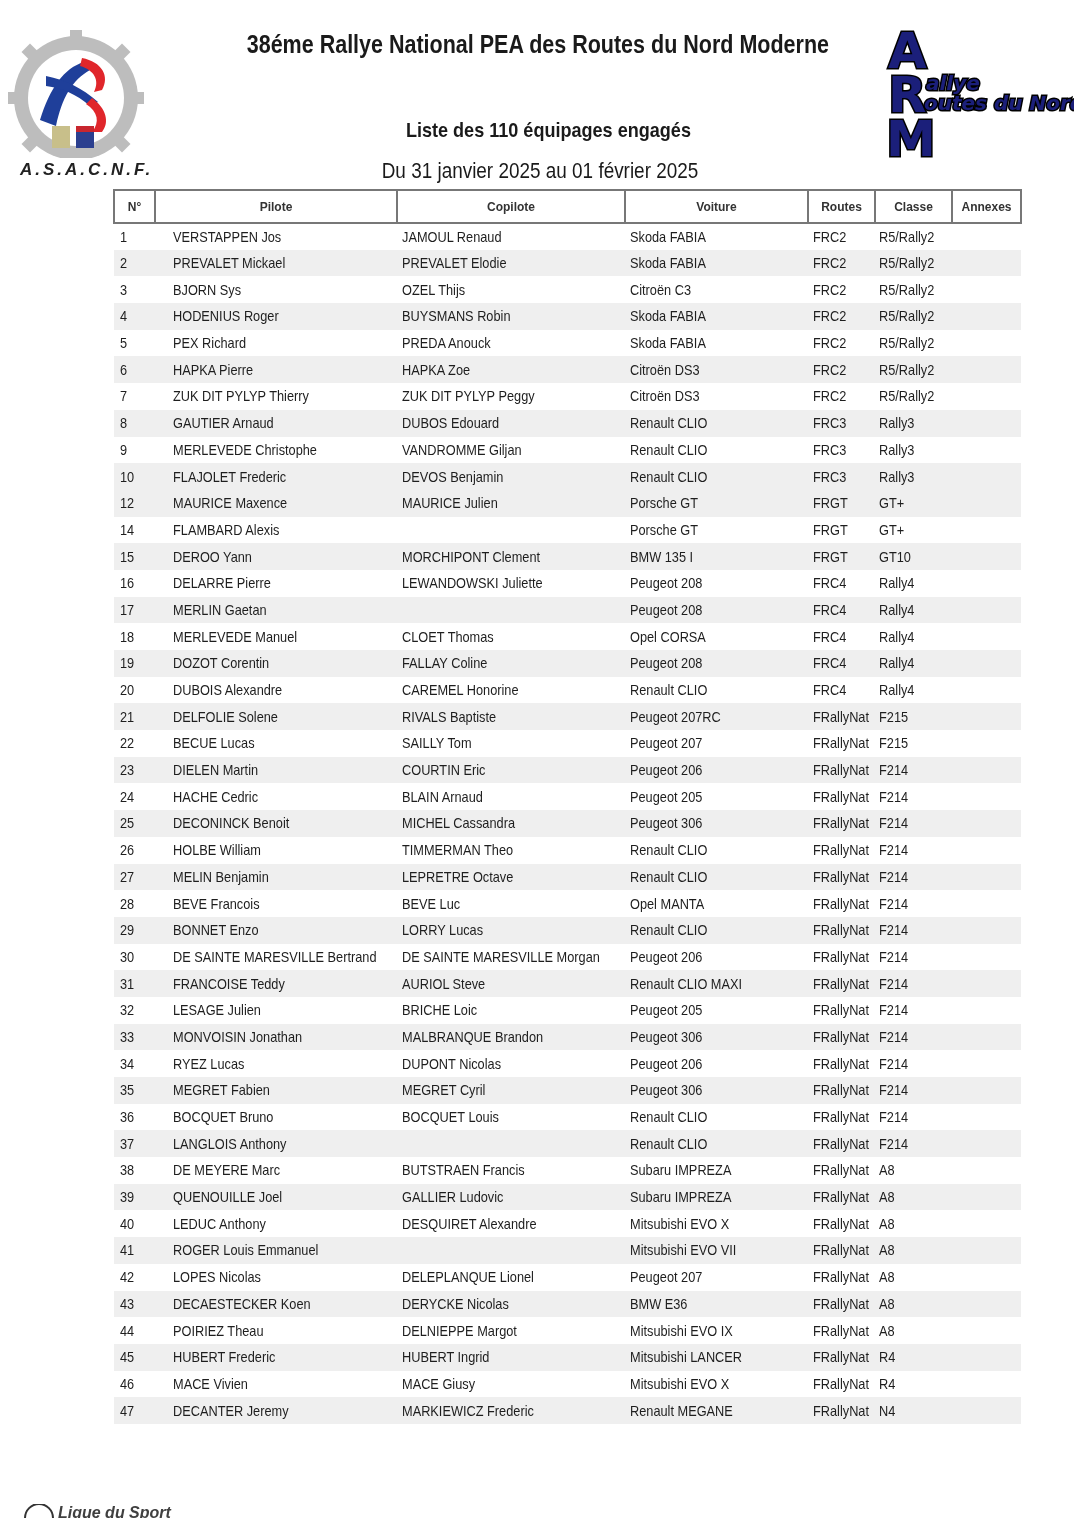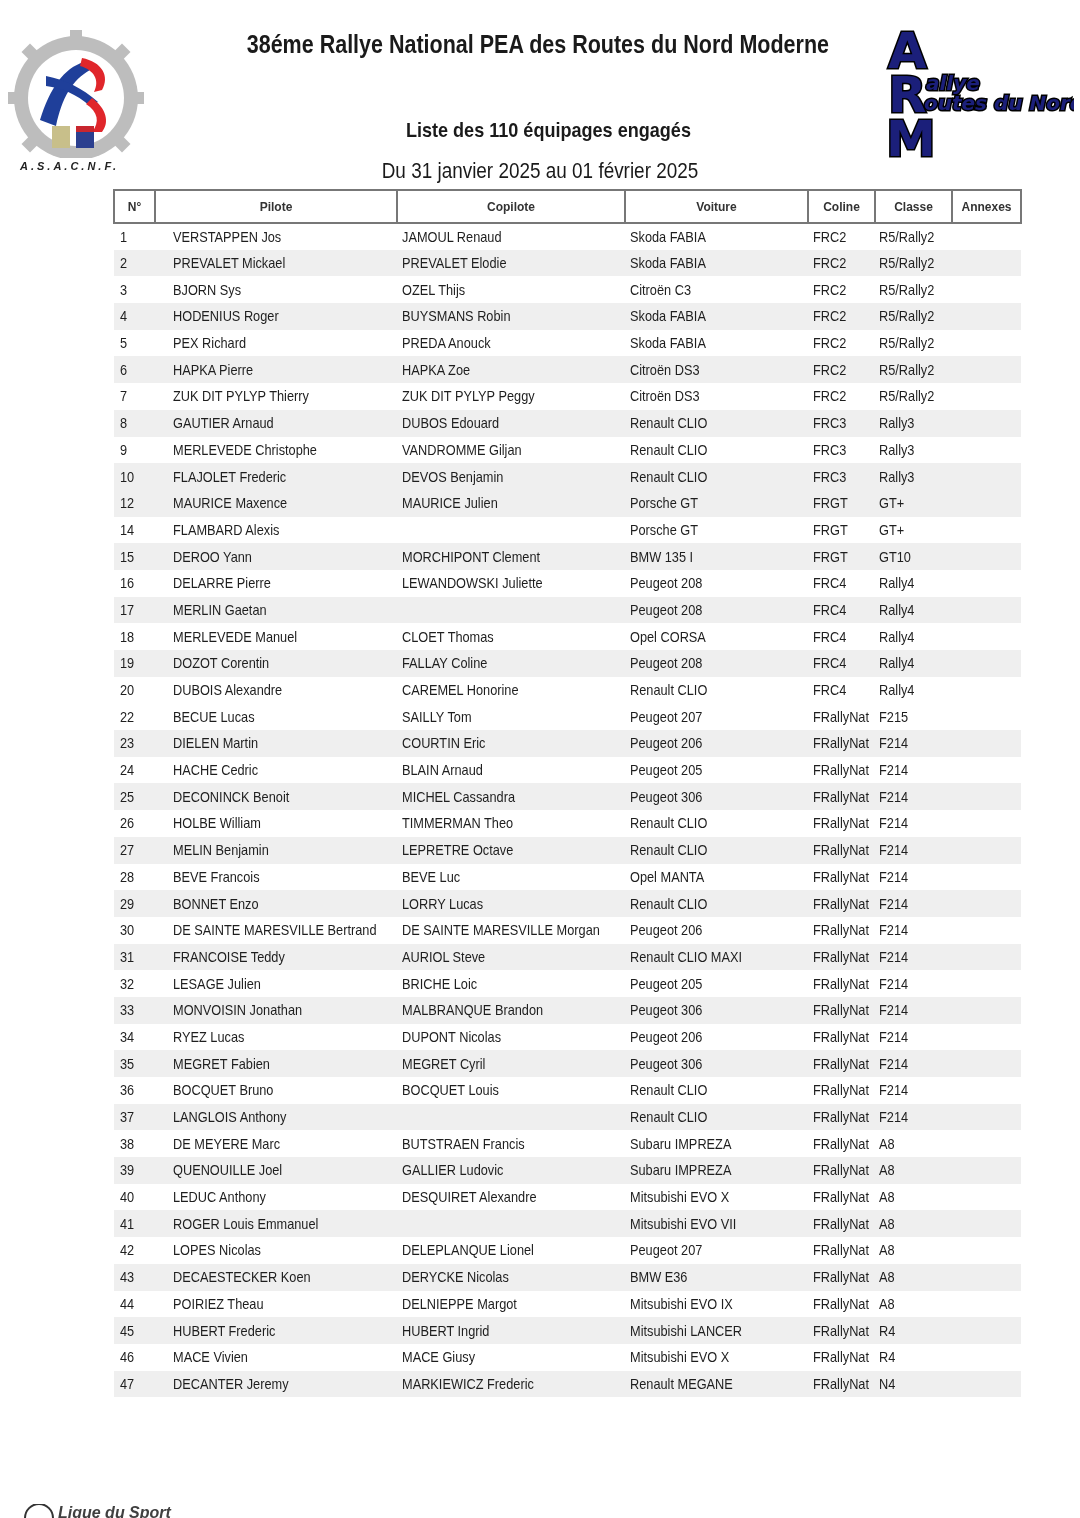--- a/index.html
+++ b/index.html
@@ -1,21 +1,21 @@
 <!DOCTYPE html>
 <html><head>
 <meta charset="utf-8">
 <style>
   * { box-sizing: border-box; margin: 0; padding: 0; }
   html, body { width: 1080px; height: 1518px; background: #ffffff; overflow: hidden; }
   body { position: relative; font-family: "Liberation Sans", sans-serif; color: #1a1a1a; }
 
   .logo-left { position: absolute; left: 6px; top: 28px; width: 140px; height: 155px; }
   .logo-left svg { display: block; }
-  .logo-left .acronym { position: absolute; left: 14px; top: 132px; font-weight: bold; font-style: italic; font-size: 11px; letter-spacing: 3px; color: #222; }
+  .logo-left .acronym { position: absolute; left: 14px; top: 132px; font-weight: bold; font-style: italic; font-size: 17px; letter-spacing: 3px; color: #222; }
 
   .logo-right { position: absolute; left: 884px; top: 20px; width: 190px; height: 145px; }
 
   .title { position: absolute; left: 0; width: 1080px; text-align: center; }
   .title-main { top: 30px; left: 0; width: 1076px; font-size: 25px; font-weight: bold; transform: scaleX(0.86); transform-origin: 537px 0; }
   .title-list { top: 118px; left: 0; width: 1097px; font-size: 21px; font-weight: bold; transform: scaleX(0.86); transform-origin: 548px 0; }
   .title-dates { top: 158px; left: 0; width: 1080px; font-size: 22px; transform: scaleX(0.86); transform-origin: 540px 0; }
 
   .table-wrap { position: absolute; left: 113px; top: 189px; width: 907px; }
   table { border-collapse: collapse; width: 907px; table-layout: fixed; }
@@ -90,21 +90,21 @@
       <col style="width:67px">
       <col style="width:77px">
       <col style="width:69px">
     </colgroup>
     <thead>
       <tr>
         <th>N°</th>
         <th>Pilote</th>
         <th>Copilote</th>
         <th>Voiture</th>
-        <th>Coline</th>
+        <th>Routes</th>
         <th>Classe</th>
         <th>Annexes</th>
       </tr>
     </thead>
     <tbody id="tbody">
         <tr>
           <td class="c-num"><span>1</span></td>
           <td class="c-pil"><span>VERSTAPPEN Jos</span></td>
           <td class="c-cop"><span>JAMOUL Renaud</span></td>
           <td class="c-voi"><span>Skoda FABIA</span></td>
@@ -256,20 +256,29 @@
           <td class="c-cls"><span>Rally4</span></td>
           <td class="c-ann"><span></span></td>
         </tr>
         <tr>
           <td class="c-num"><span>20</span></td>
           <td class="c-pil"><span>DUBOIS Alexandre</span></td>
           <td class="c-cop"><span>CAREMEL Honorine</span></td>
           <td class="c-voi"><span>Renault CLIO</span></td>
           <td class="c-grp"><span>FRC4</span></td>
           <td class="c-cls"><span>Rally4</span></td>
+          <td class="c-ann"><span></span></td>
+        </tr>
+        <tr class="even">
+          <td class="c-num"><span>21</span></td>
+          <td class="c-pil"><span>DELFOLIE Solene</span></td>
+          <td class="c-cop"><span>RIVALS Baptiste</span></td>
+          <td class="c-voi"><span>Peugeot 207RC</span></td>
+          <td class="c-grp"><span>FRallyNat</span></td>
+          <td class="c-cls"><span>F215</span></td>
           <td class="c-ann"><span></span></td>
         </tr>
         <tr>
           <td class="c-num"><span>22</span></td>
           <td class="c-pil"><span>BECUE Lucas</span></td>
           <td class="c-cop"><span>SAILLY Tom</span></td>
           <td class="c-voi"><span>Peugeot 207</span></td>
           <td class="c-grp"><span>FRallyNat</span></td>
           <td class="c-cls"><span>F215</span></td>
           <td class="c-ann"><span></span></td>

